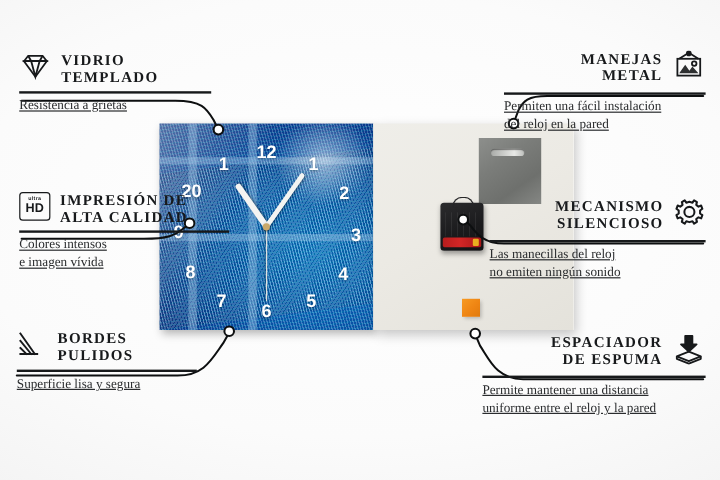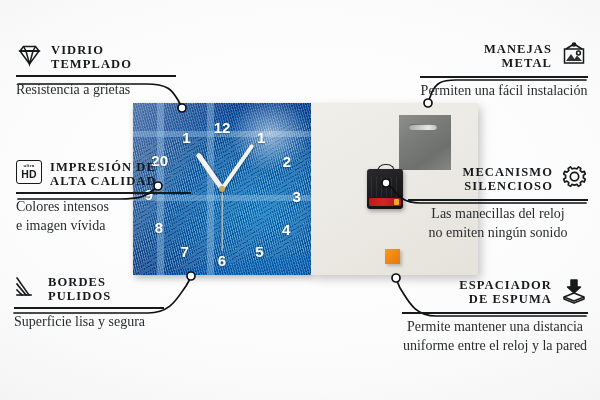--- a/index.html
+++ b/index.html
@@ -26,23 +26,23 @@
   .titles{line-height:1.12;}
   .titles .t{
     font-family:"Liberation Serif", serif;
     font-weight:bold;font-size:12.5px;letter-spacing:1.1px;
     color:#17191b;white-space:nowrap;
   }
   .feat.right .titles{text-align:right;}
   .rule{height:1.6px;background:#17191b;margin-top:4px;}
   .sub{
     font-family:"Liberation Serif", serif;
-    font-size:14px;color:#2a2c2e;line-height:1.38;margin-top:3px;white-space:nowrap;
-  }
-  .feat.right .sub{text-align:center;}
+    font-size:11px;color:#2a2c2e;line-height:1.38;margin-top:3px;white-space:nowrap;text-decoration:underline;
+  }
+  .feat.right .sub{text-align:left;}
 
   .ico{flex:0 0 auto;display:block;}
 
   
   .hdbox{
     width:26px;height:24px;border:1.6px solid #17191b;border-radius:3px;
     display:flex;flex-direction:column;align-items:center;justify-content:center;
     box-sizing:border-box;
   }
   .hdbox .u{font-family:"Liberation Sans",sans-serif;font-size:4.4px;font-weight:bold;letter-spacing:.3px;color:#17191b;line-height:1;}
@@ -266,20 +266,21 @@
             <circle cx="14" cy="2.5" r="1.6" fill="#17191b"></circle>
             <rect x="4.5" y="7" width="19" height="14"></rect>
             <path d="M6,19 L11,12 L14.5,17 L17,13.5 L22,19 Z" fill="#17191b" stroke="none" opacity=".9"></path>
             <circle cx="18.5" cy="11" r="1.9"></circle>
           </g>
         </svg>
       </span>
     </div>
     <div class="rule"></div>
     <div class="sub">Permiten una fácil instalación</div>
+    <div class="sub" style="margin-top:0;">del reloj en la pared</div>
   </div>
 
   <div class="feat right" style="right:12px;top:165px;width:180px;">
     <div class="head">
       <span class="titles">
         <div class="t">MECANISMO</div>
         <div class="t">SILENCIOSO</div>
       </span>
       <span class="ico">
         <svg width="27" height="26" viewBox="0 0 27 26">

